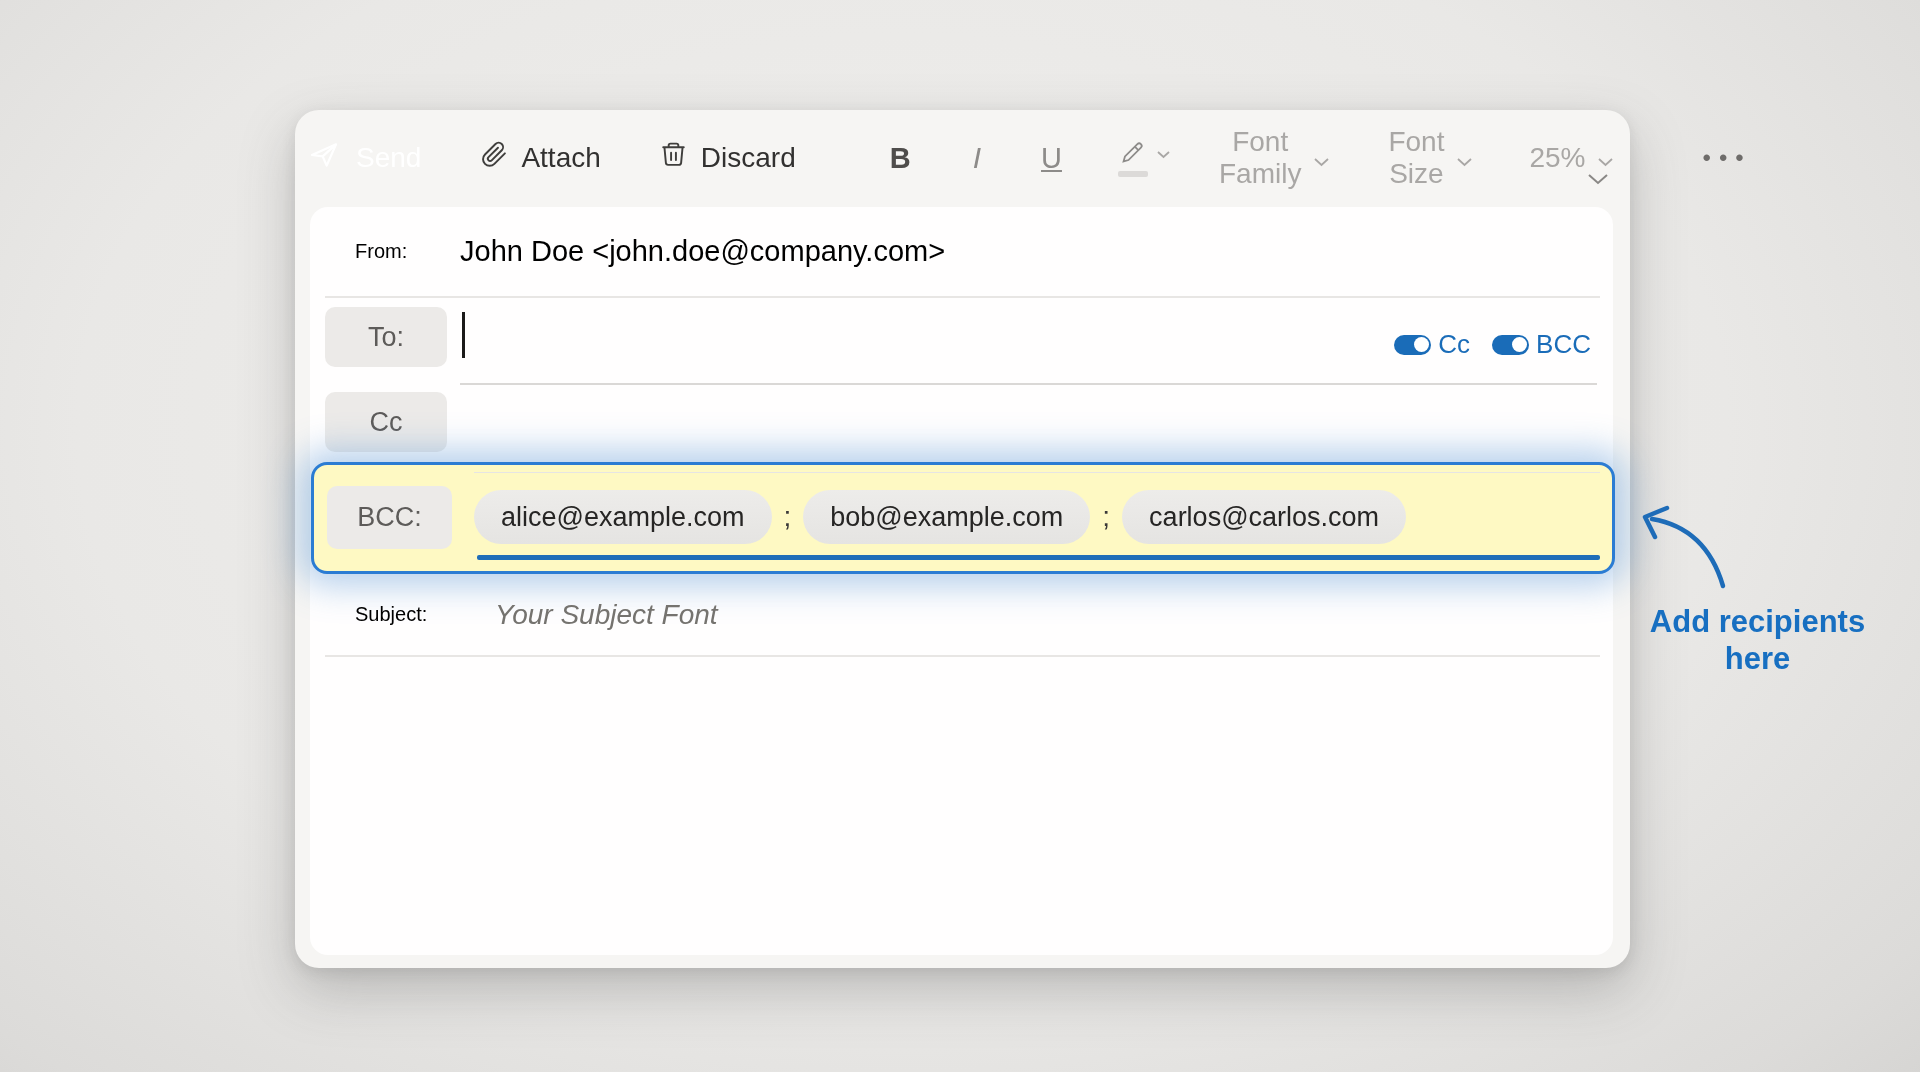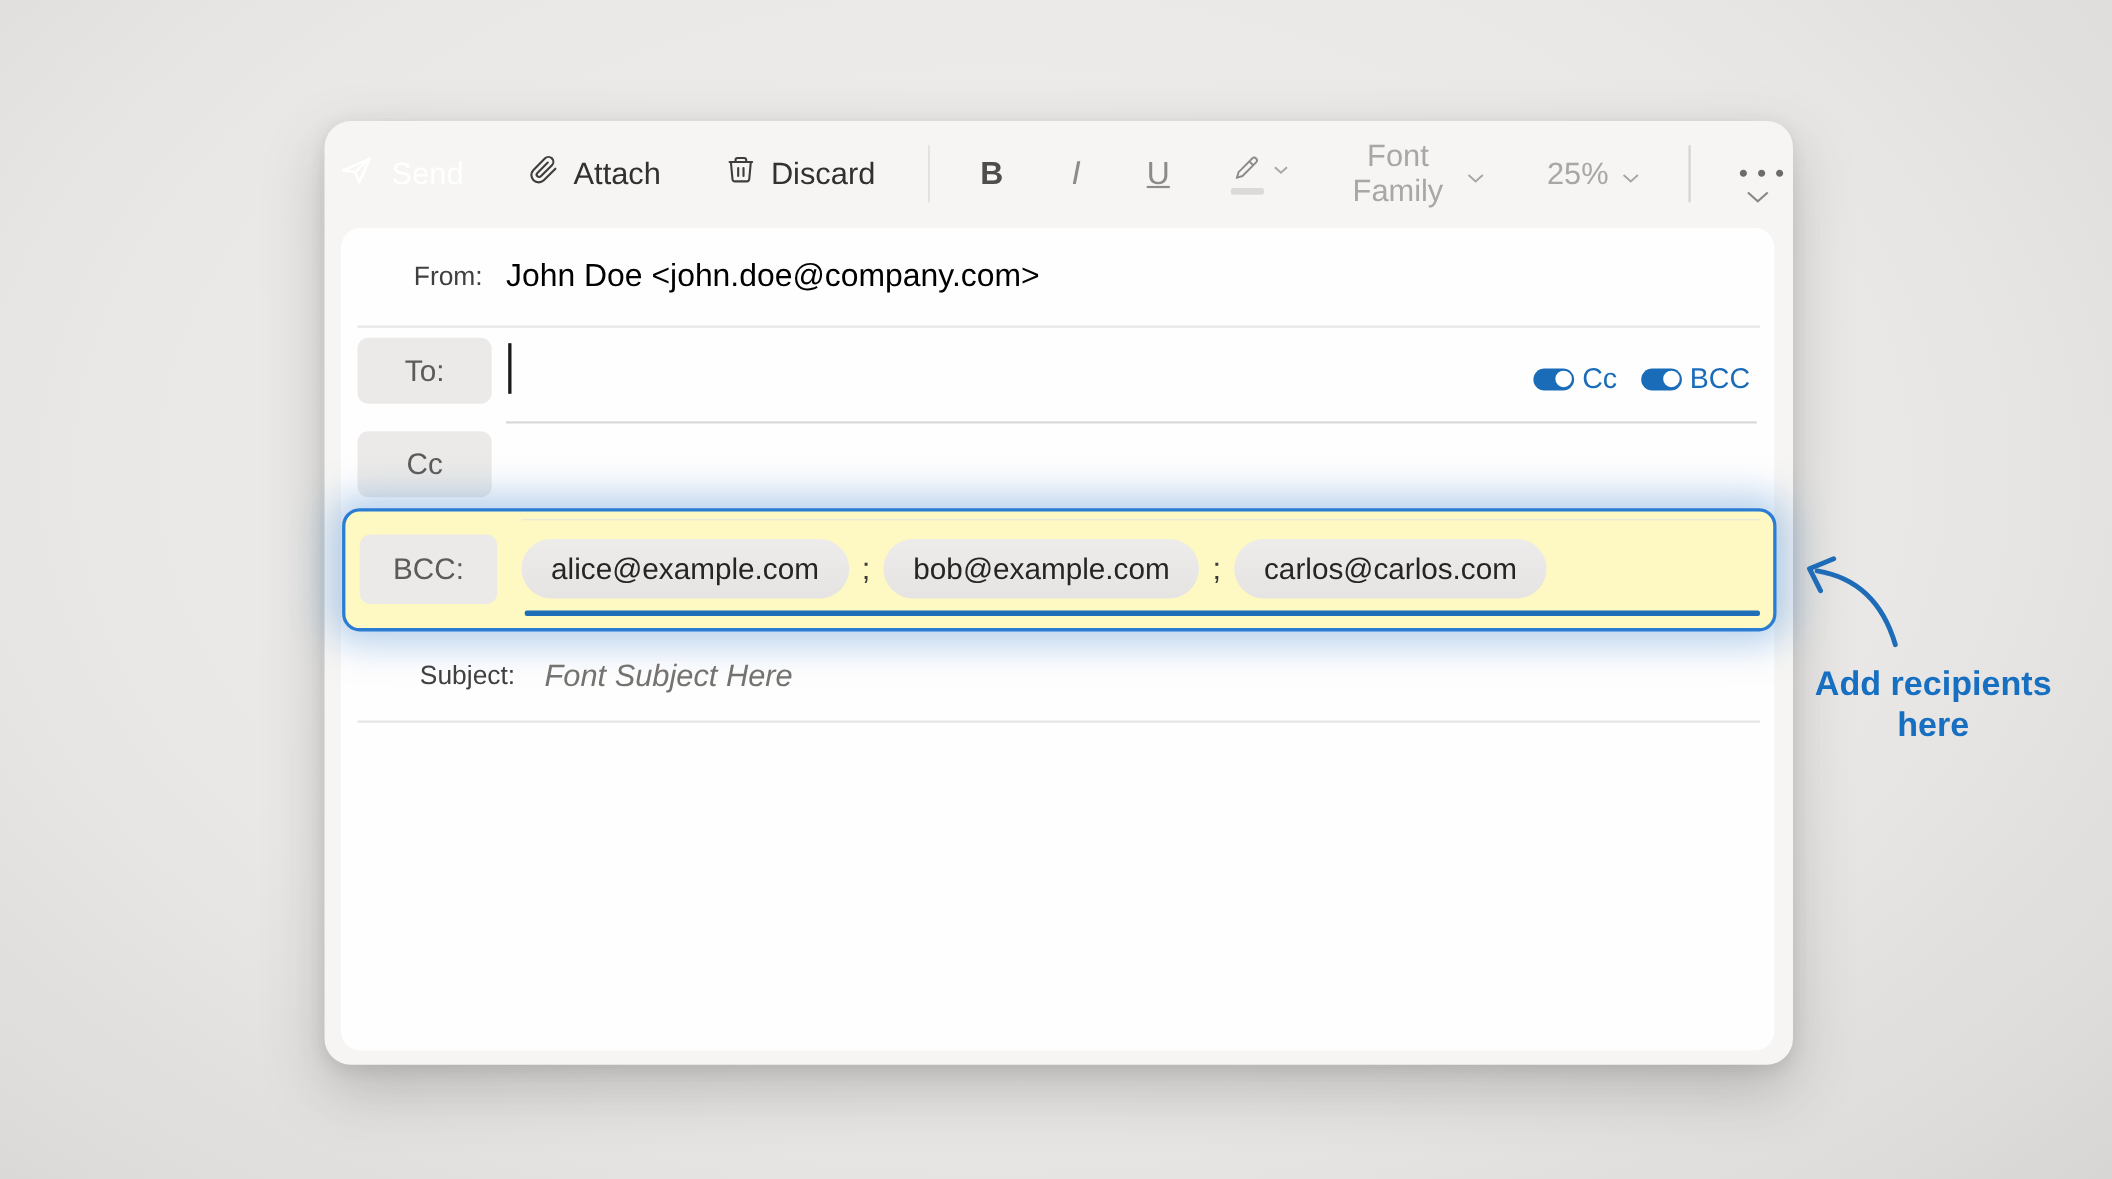--- a/index.html
+++ b/index.html
@@ -44,21 +44,21 @@
 
   
   .panel{
     position:absolute;left:15px;top:97px;width:1303px;height:748px;
     background:#fffefe;border-radius:18px;
   }
   .row{position:absolute;left:0;right:0;display:flex;align-items:center;box-sizing:border-box;}
   .hair{position:absolute;height:2px;background:#e8e6e4;}
 
   .from-row{top:0;height:89px;padding-left:45px;}
-  .field-label{color:#404040;font-size:24px;text-align:center;}
+  .field-label{color:#000000;font-size:20px;}
   .from-row .field-label{width:105px;}
   .from-value{color:#000000;font-size:29px;}
 
   .label-chip{
     background:#eceae8;border-radius:10px;color:#5d5b59;font-size:27px;
     display:flex;align-items:center;justify-content:center;
   }
   .to-row{top:90px;height:88px;}
   .to-chip{position:absolute;left:15px;top:10px;width:122px;height:60px;}
   .text-cursor{position:absolute;left:152px;top:15px;width:3px;height:46px;background:#1b1a19;}
@@ -166,20 +166,28 @@
 
       <button class="drop ff">
         <span>Font Family</span>
         <span>
           <svg width="17" height="10" viewBox="0 0 17 10">
               <polyline points="2,2 8.5,8 15,2" fill="none" stroke="#a9a7a5" stroke-width="1.8"></polyline>
             </svg>
         </span>
       </button>
 
+      <button class="drop fs">
+        <span>Font Size</span>
+        <span>
+          <svg width="17" height="10" viewBox="0 0 17 10">
+              <polyline points="2,2 8.5,8 15,2" fill="none" stroke="#a9a7a5" stroke-width="1.8"></polyline>
+            </svg>
+        </span>
+      </button>
 
       <button class="drop zm">
         <span>25%</span>
         <span>
           <svg width="17" height="10" viewBox="0 0 17 10">
               <polyline points="2,2 8.5,8 15,2" fill="none" stroke="#a9a7a5" stroke-width="1.8"></polyline>
             </svg>
         </span>
       </button>
 
@@ -227,21 +235,21 @@
           <span class="chip-sep">;</span>
           <span class="pill">bob@example.com</span>
           <span class="chip-sep">;</span>
           <span class="pill">carlos@carlos.com</span>
         </div>
         <div class="bcc-underline"></div>
       </div>
 
       <div class="row subject-row">
         <span class="field-label">Subject:</span>
-        <span class="subject-placeholder">Font Subject Here</span>
+        <span class="subject-placeholder">Your Subject Font</span>
       </div>
       <div class="hair subject-hair"></div>
 
       <div class="message-body"></div>
     </div>
   </div>
 
   <svg class="annot-svg">
     <path d="M 1723 586 Q 1706 528 1652 519" fill="none" stroke="#1e6cb8" stroke-width="4.5" stroke-linecap="round"></path>
     <path d="M 1667 508 L 1645 517 L 1655 537" fill="none" stroke="#1e6cb8" stroke-width="4.5" stroke-linecap="round" stroke-linejoin="round"></path>

